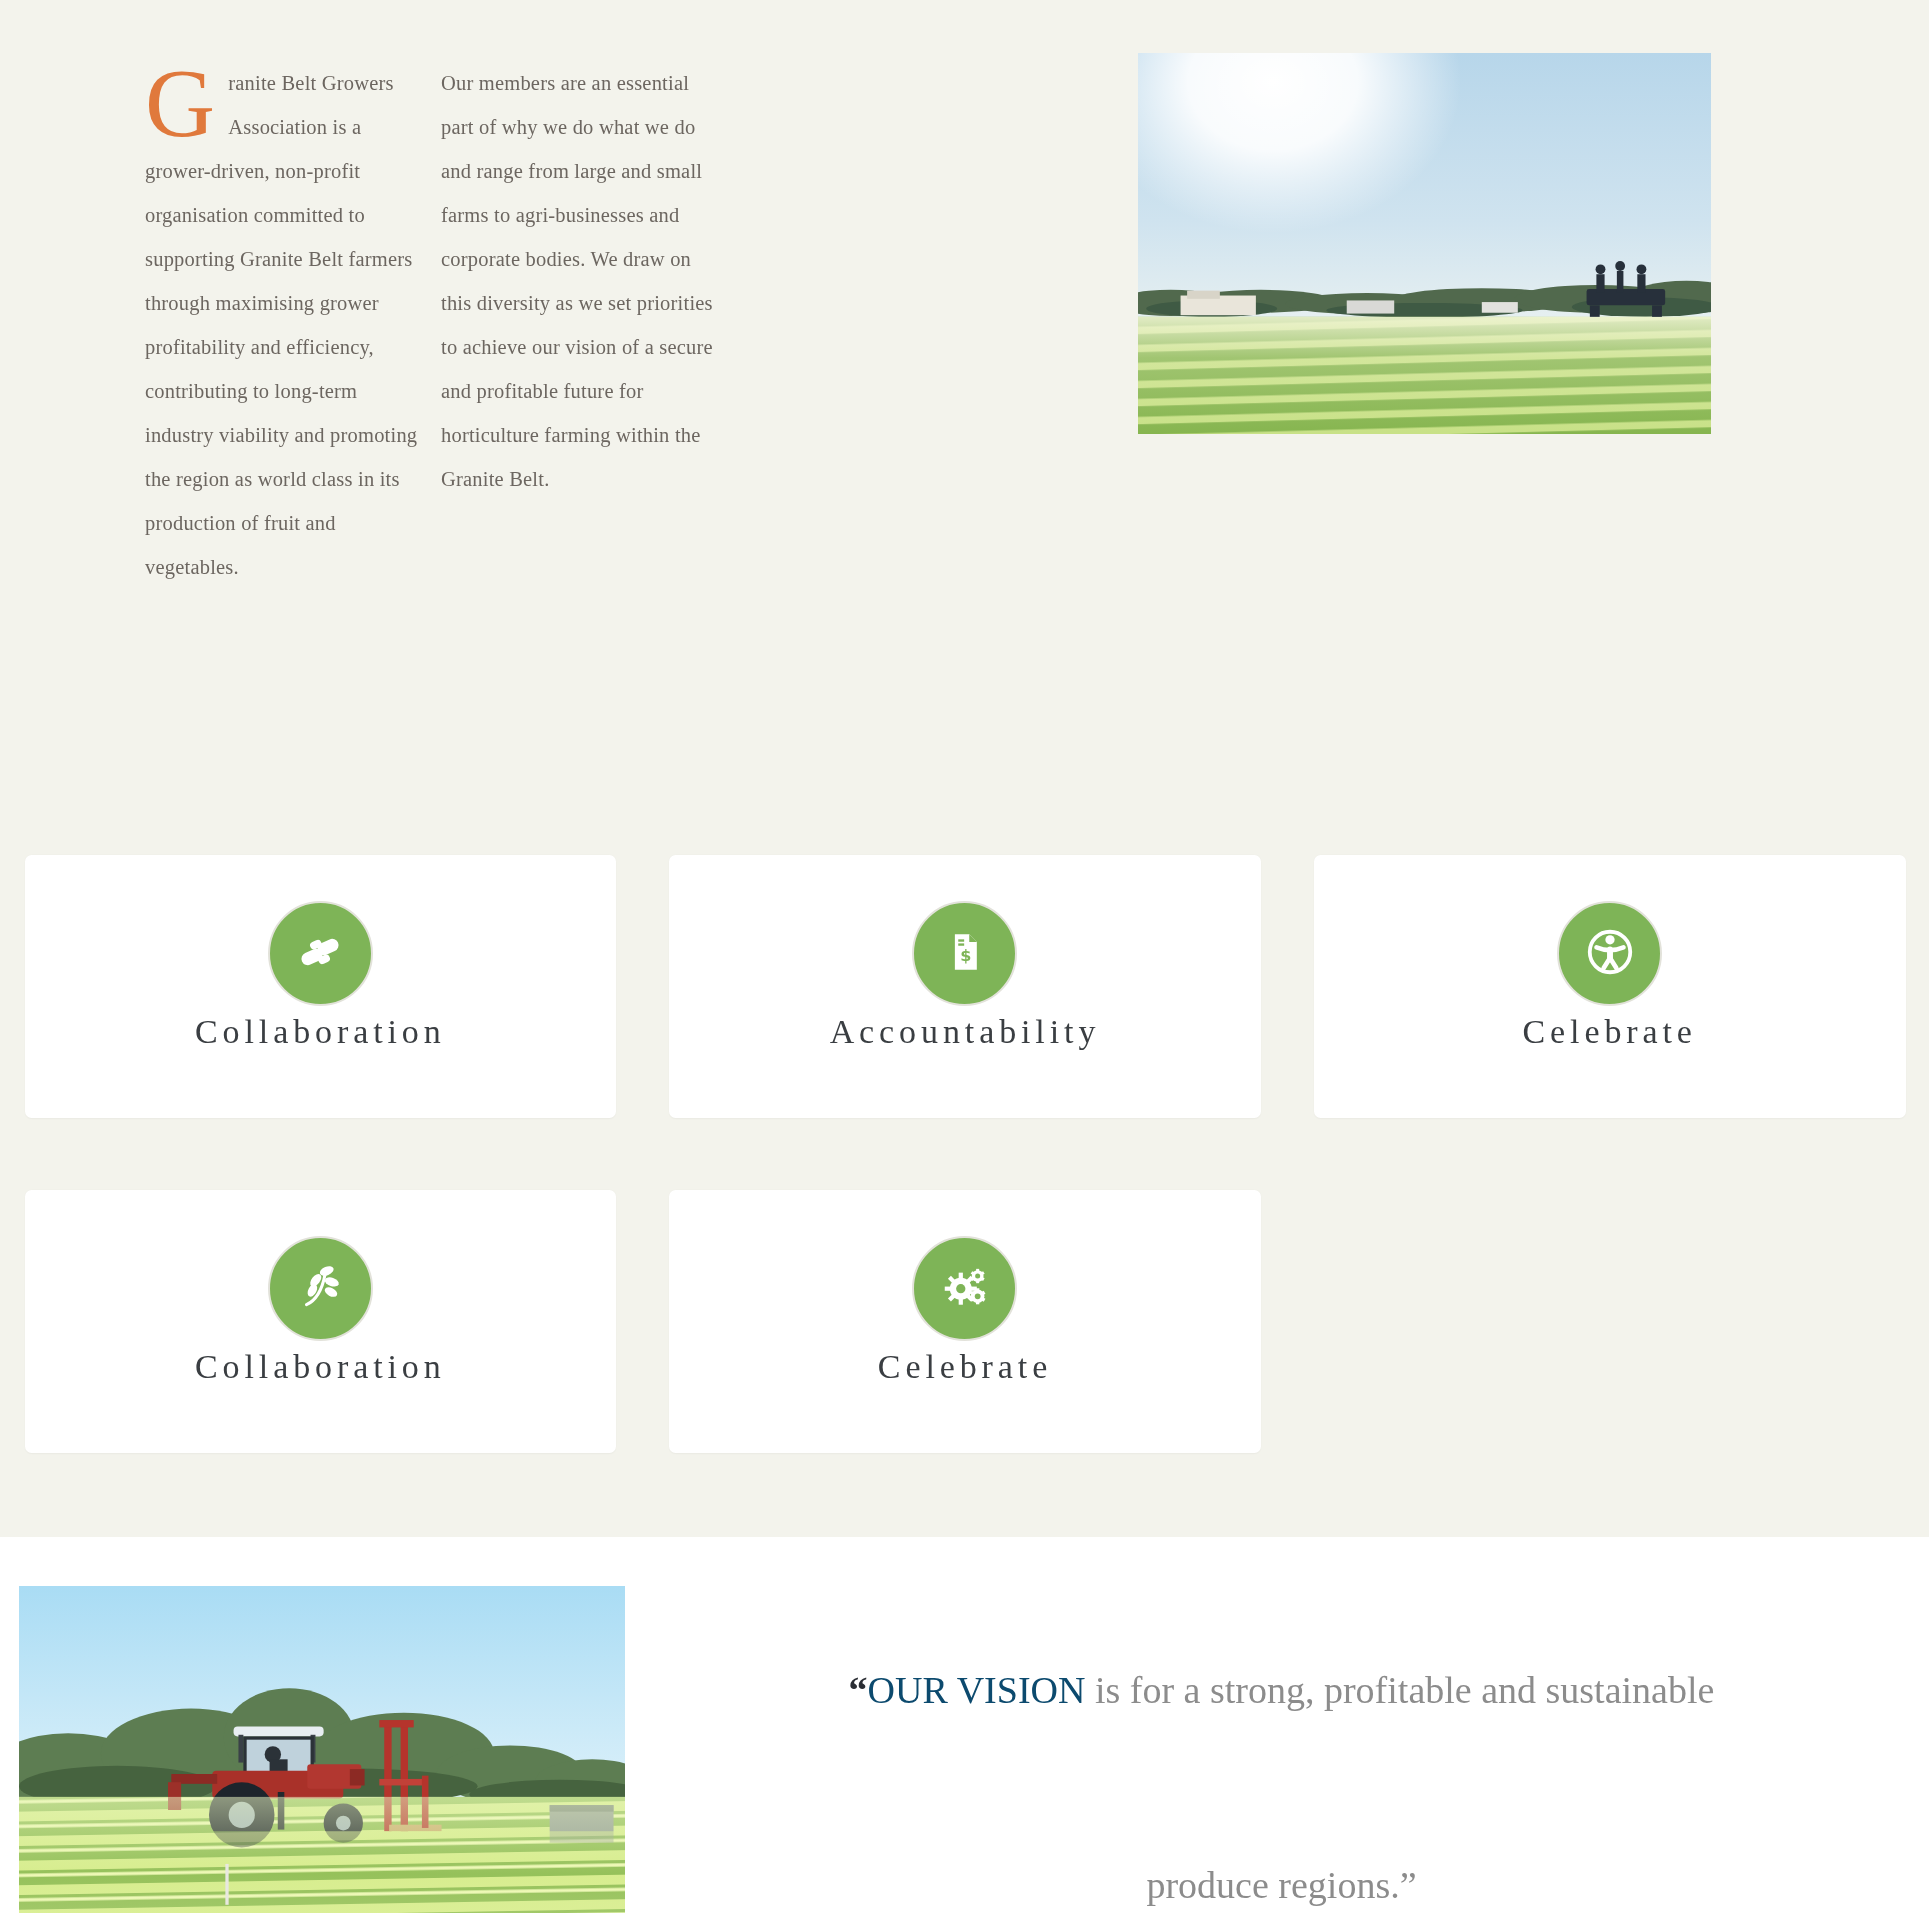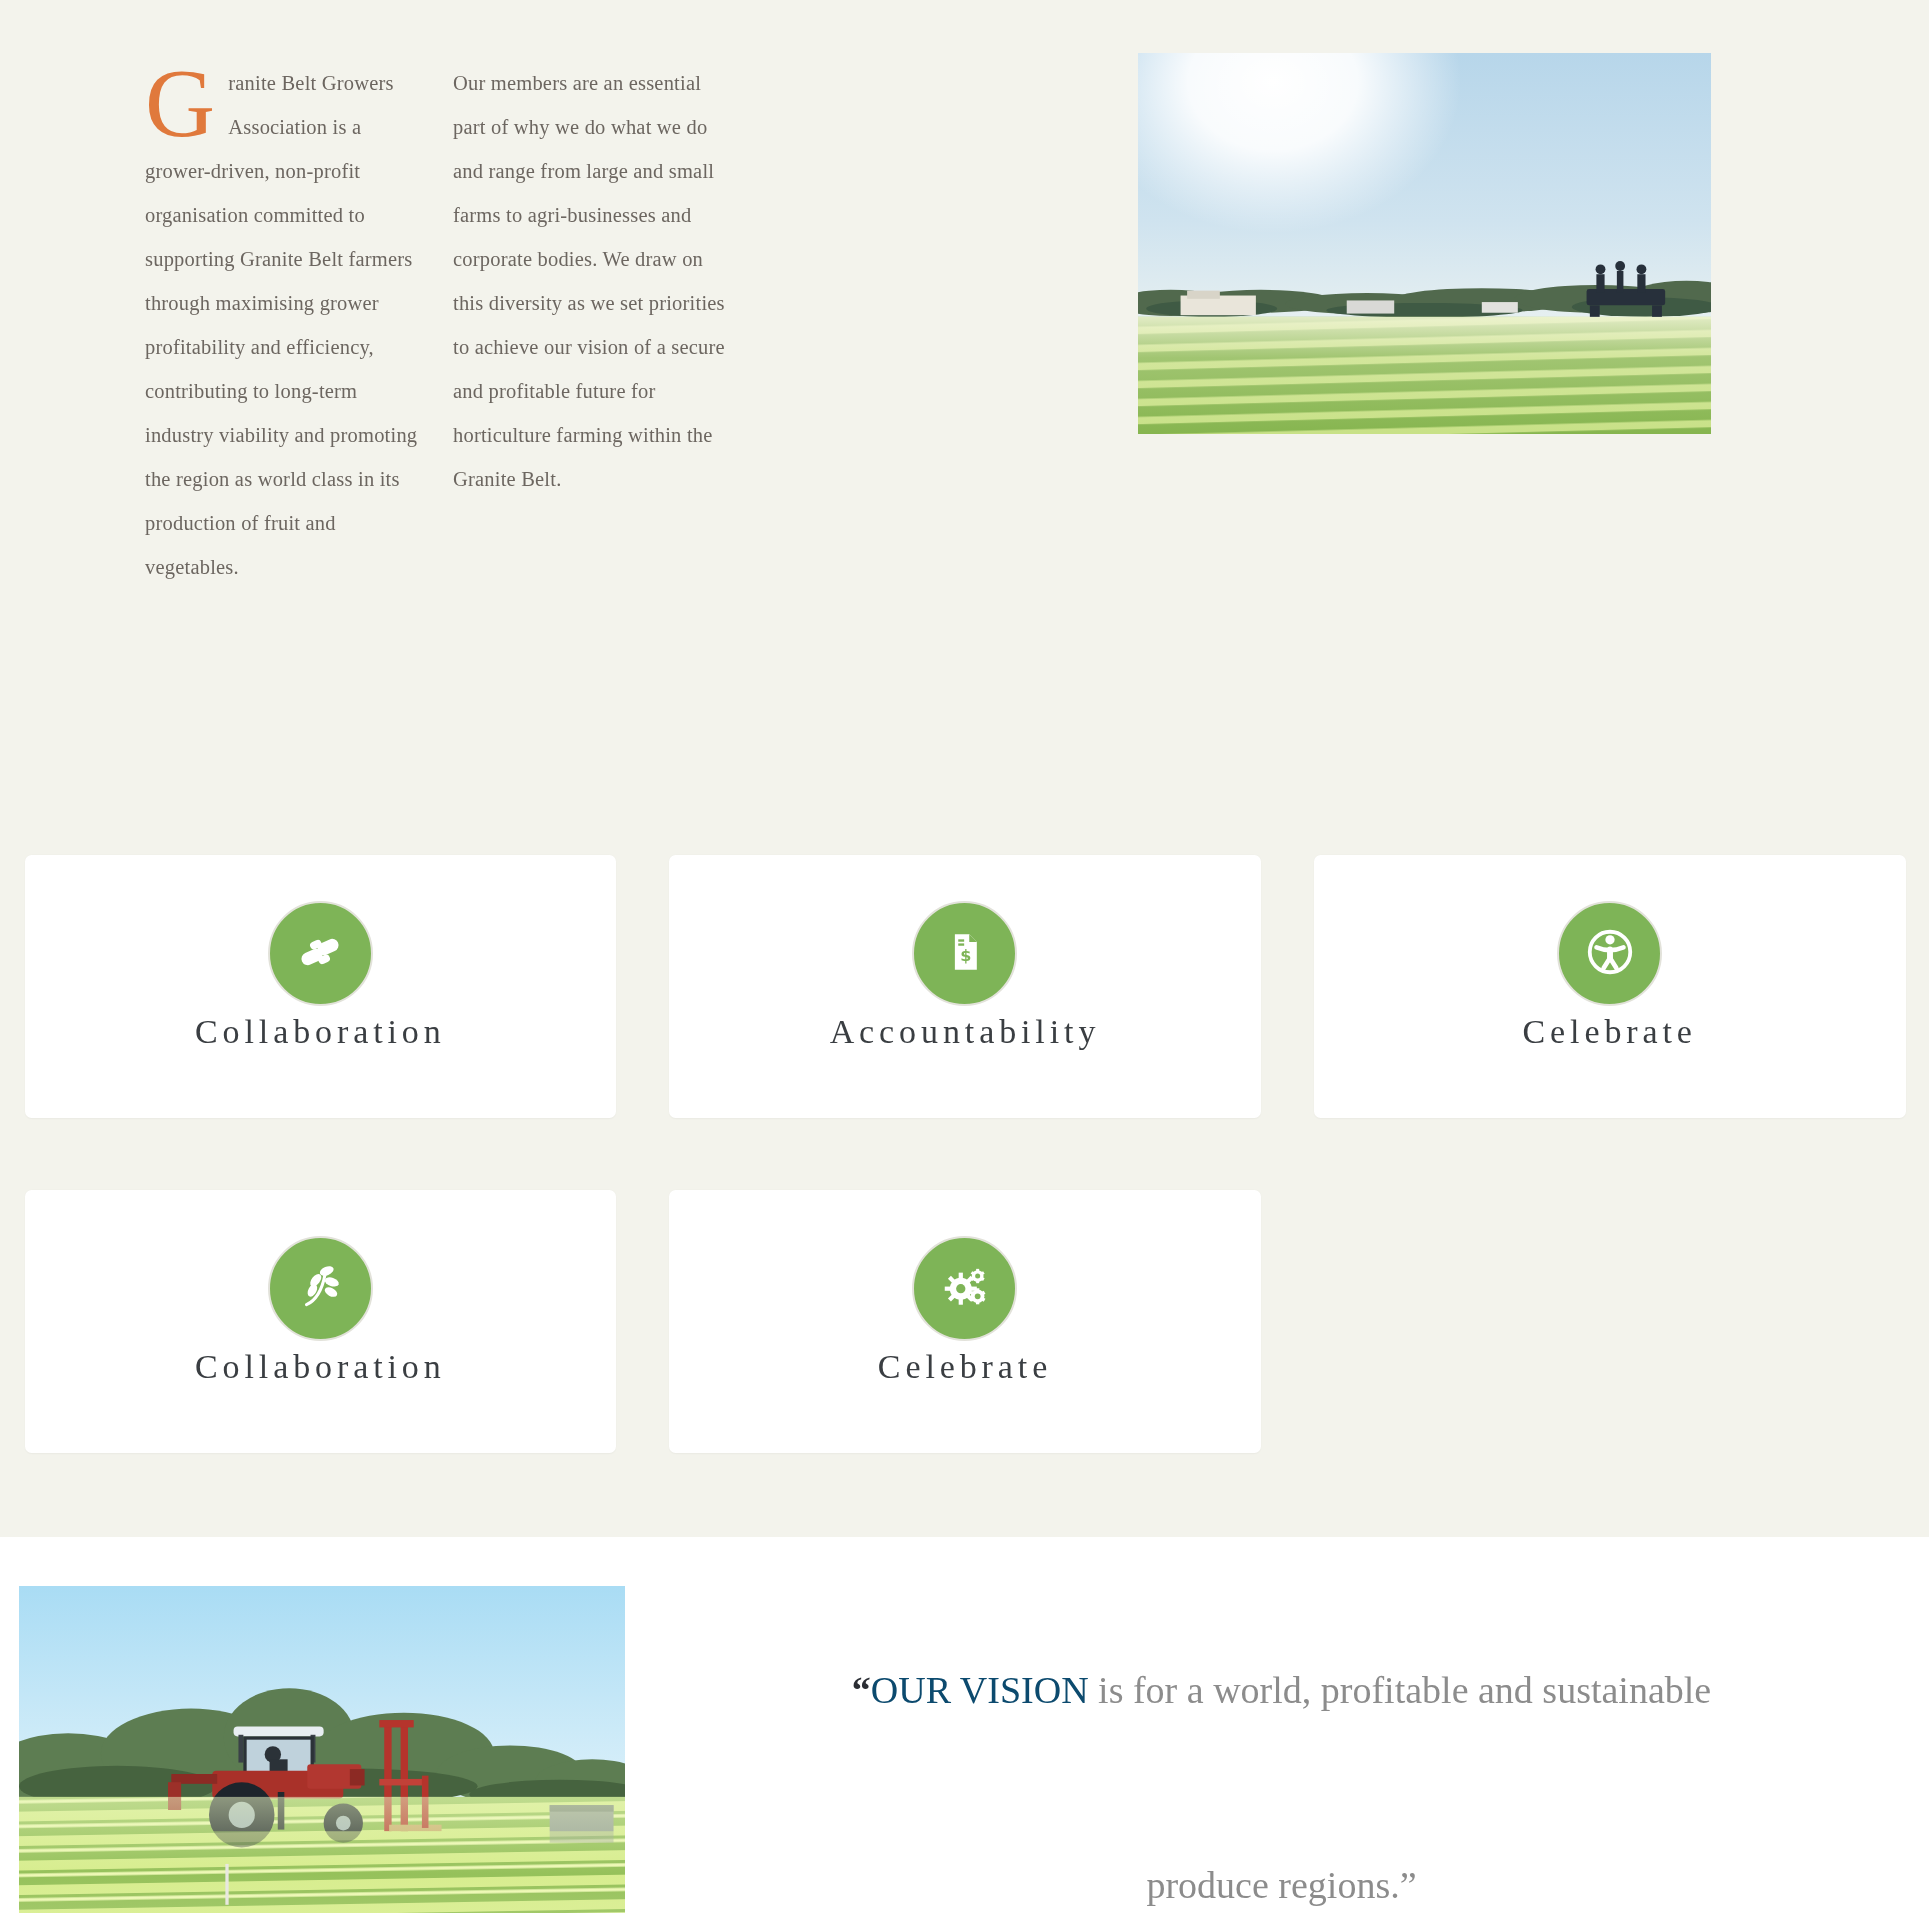--- a/index.html
+++ b/index.html
@@ -12,21 +12,21 @@
 
   
   .beige-wrap { background: #f3f3ec; padding-bottom: 84px; }
 
   .intro-row {
     display: flex;
     align-items: flex-start;
     padding: 53px 219px 0 145px;
   }
   .intro-col { width: 275px; flex: 0 0 275px; }
-  .intro-col + .intro-col { margin-left: 33px; }
+  .intro-col + .intro-col { margin-left: 21px; }
   .intro-col p {
     font-size: 20.5px;
     line-height: 44px;
     color: #6c6660;
     letter-spacing: 0.2px;
     padding-top: 8.2px;
   }
   .dropcap {
     float: left;
     font-size: 97px;
@@ -377,20 +377,20 @@
       <rect y="300" width="740" height="193" fill="url(#rows2)" opacity="0.55"></rect>
       <rect y="258" width="740" height="235" fill="url(#glow2)"></rect>
 
       <rect x="252" y="340" width="4" height="50" fill="#e8e8e0"></rect>
       <rect x="96" y="430" width="5" height="55" fill="#dfe0d6"></rect>
     </svg>
   </div>
 
   <div class="vision-quote-wrap">
     <div class="vision-quote">
-      <span class="qmark-open">“</span><span class="qgreen">OUR VISION</span><span> is for a world, profitable and sustainable</span><br>
+      <span class="qmark-open">“</span><span class="qgreen">OUR VISION</span><span> is for a strong, profitable and sustainable</span><br>
       <br>
       <br>
       <span>produce regions.</span><span class="qmark-close">”</span>
     </div>
   </div>
 </div>
 
 
 </body></html>

